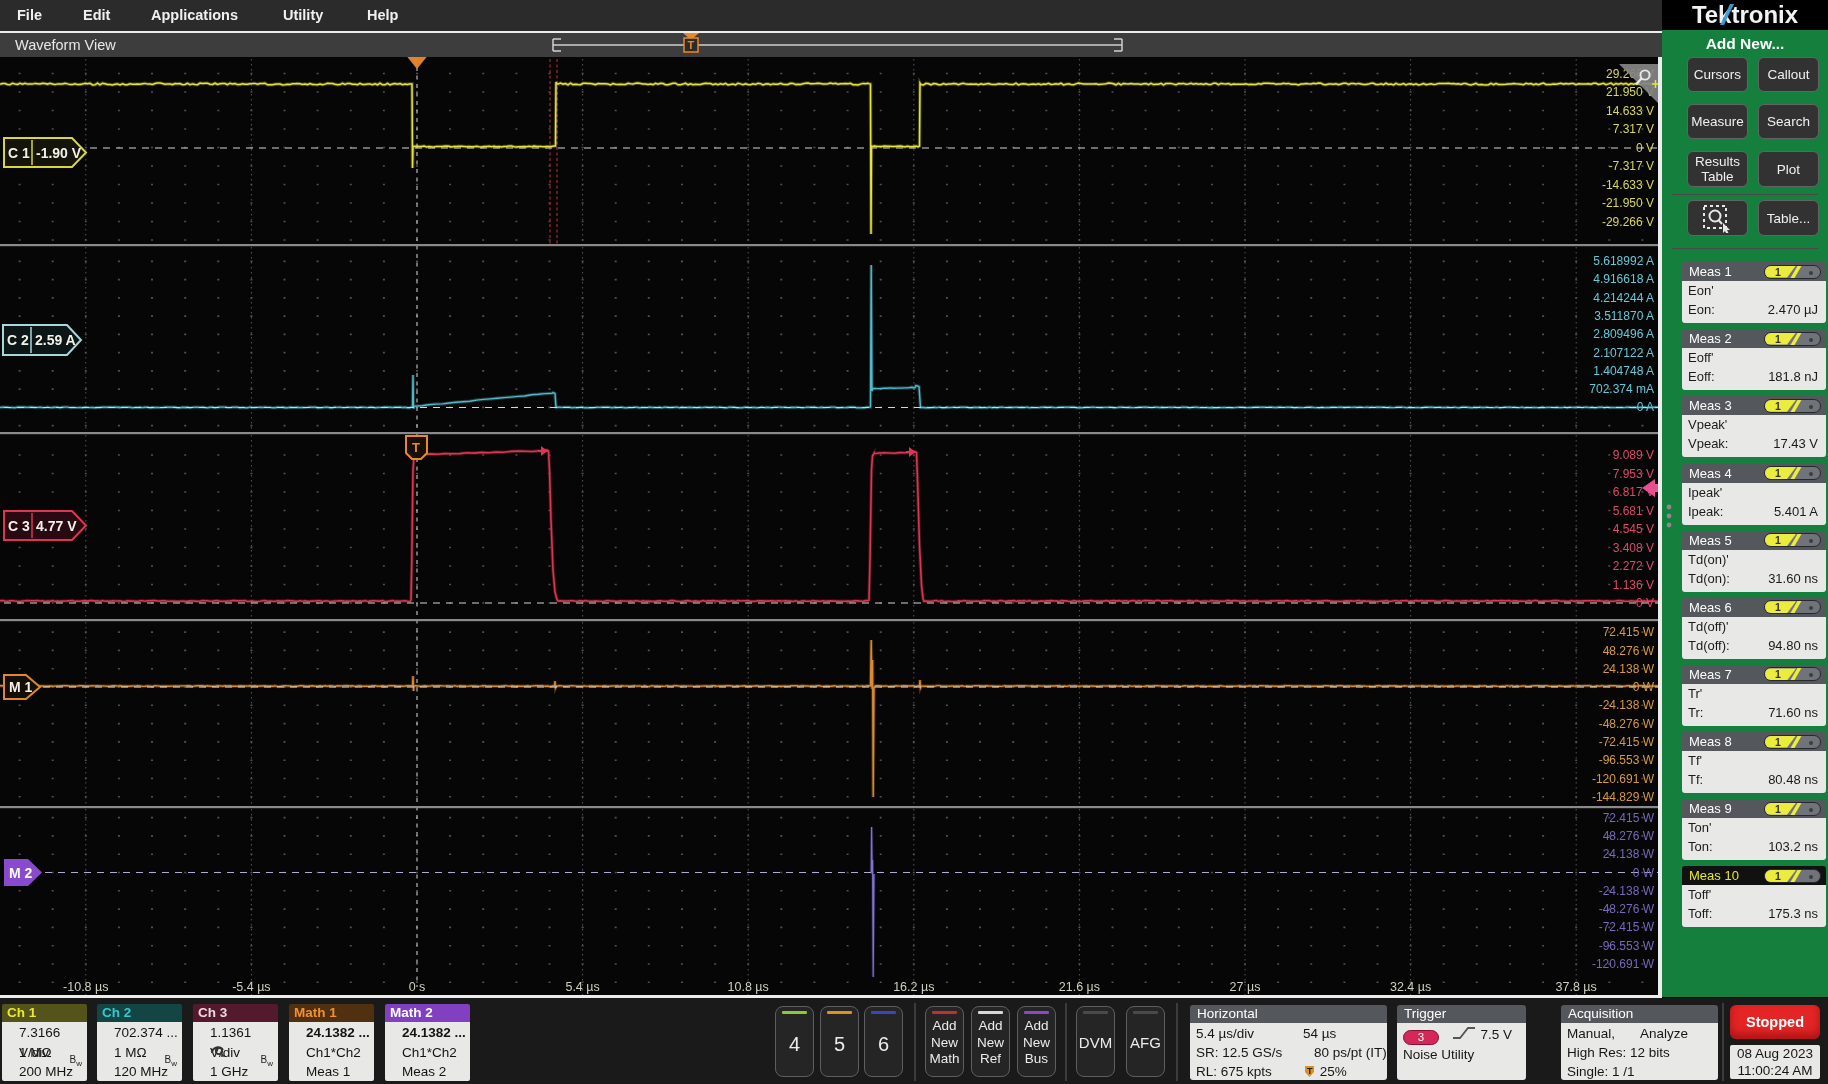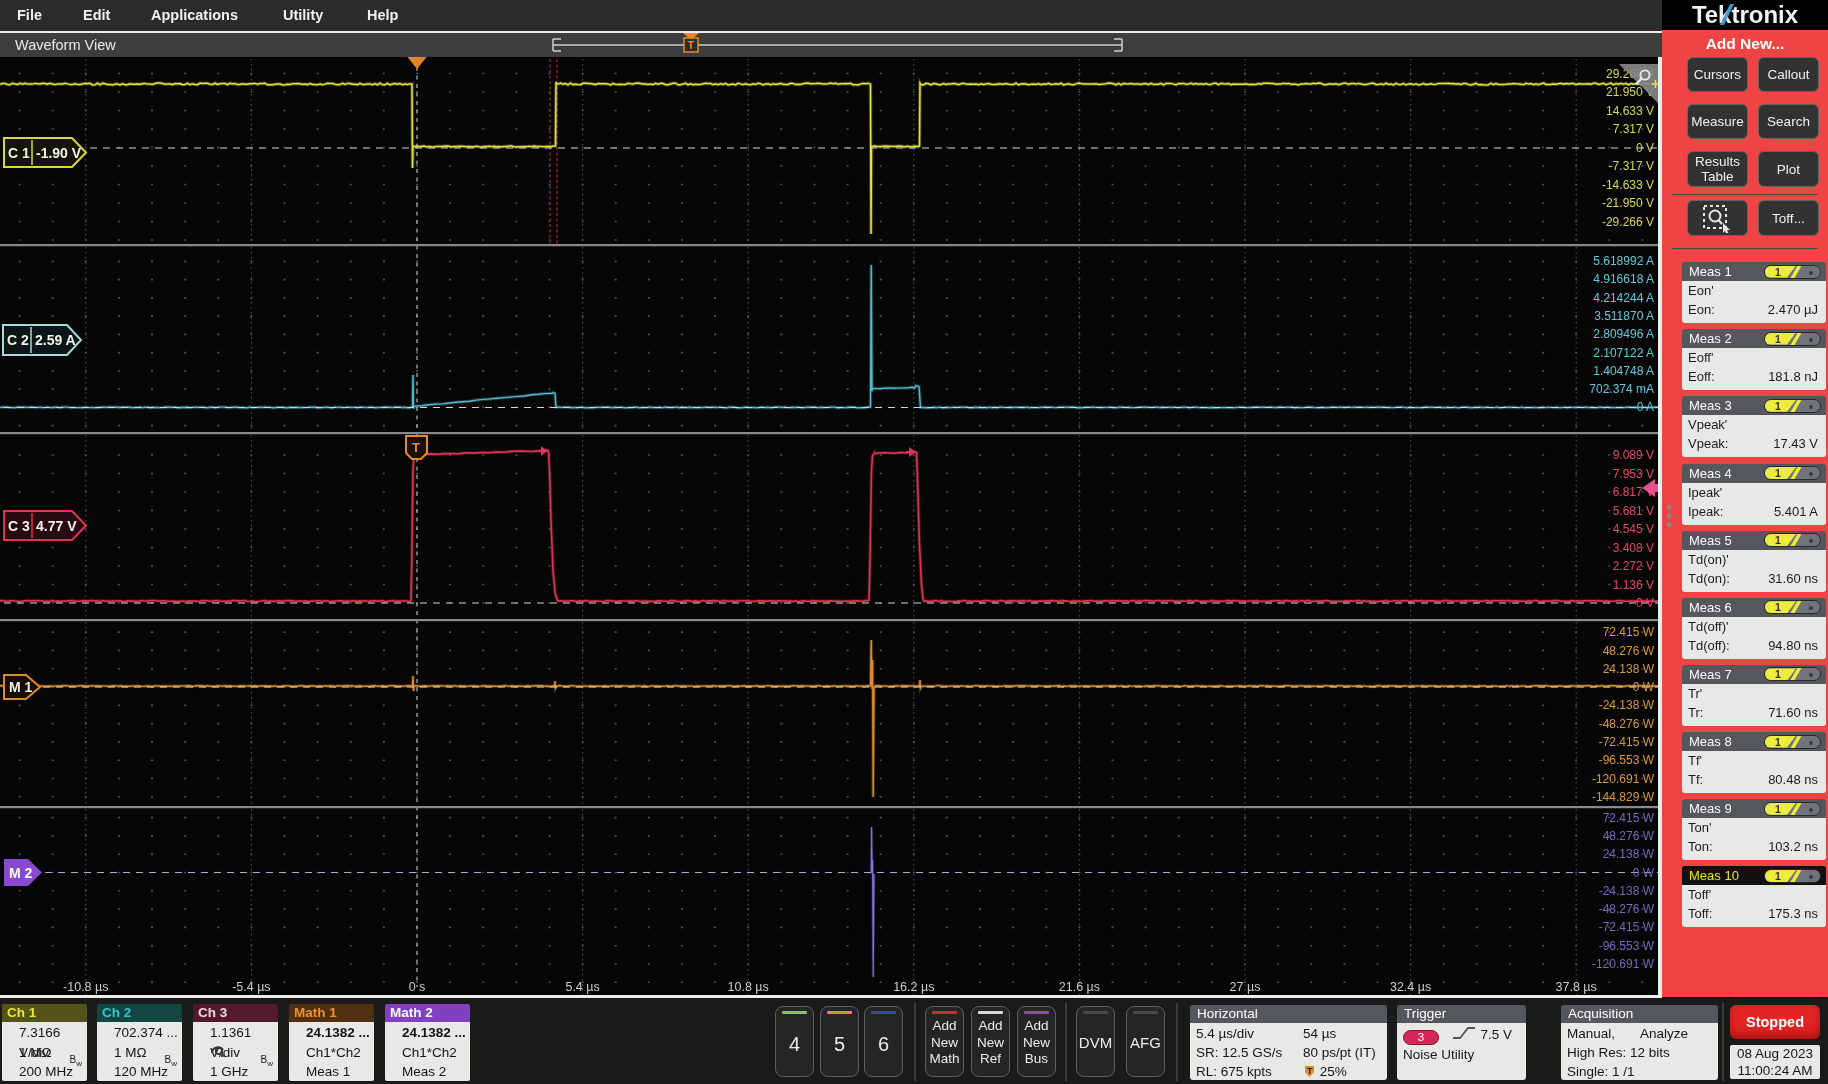--- a/index.html
+++ b/index.html
@@ -3,21 +3,21 @@
 
 *{margin:0;padding:0;box-sizing:border-box}
 html,body{width:1828px;height:1084px;background:#000;overflow:hidden}
 body{font-family:"Liberation Sans",sans-serif;-webkit-font-smoothing:antialiased}
 #menubar{position:absolute;left:0;top:0;width:1662px;height:31px;background:#2b2b2b}
 #menubar span{position:absolute;top:7px;color:#f0f0f0;font-size:14.5px;font-weight:bold}
 #whiteline{position:absolute;left:0;top:31px;width:1662px;height:2px;background:#ededed}
 #viewbar{position:absolute;left:0;top:33px;width:1662px;height:24px;background:#3d3d3d}
 #viewbar .t{position:absolute;left:15px;top:4px;color:#e8e8e8;font-size:14.5px}
 #tek{position:absolute;left:1662px;top:0;width:166px;height:30px;background:#000}
-#sidebar{position:absolute;left:1662px;top:30px;width:166px;height:967px;background:#ef4444}
+#sidebar{position:absolute;left:1662px;top:30px;width:166px;height:967px;background:#15803d}
 #bottombar{position:absolute;left:0;top:998px;width:1828px;height:86px;background:#1a1a1a}
 .sbtn{position:absolute;background:#323232;border:1.5px solid #636363;border-radius:6px;color:#f0f0f0;
  font-size:13.5px;display:flex;align-items:center;justify-content:center;text-align:center;line-height:15px}
 .meas{position:absolute;left:20px;width:144px}
 .meas .hd{height:19px;background:#54585c;border-radius:3px 3px 0 0;color:#fff;font-size:13px;padding:2px 0 0 7px;position:relative}
 .meas .bd{height:42px;background:#e8e8e6;border-radius:0 0 3px 3px;font-size:13px;color:#1a1a1a;position:relative;padding:2px 6px 12px 6px}
 .meas .val{position:absolute;right:8px;top:21px}
 .meas .l2{position:absolute;left:6px;top:21px}
 .toggle{position:absolute;right:5px;top:2.5px;width:57px;height:14px;background:#70747a;border-radius:7px;border:1px solid #26292c}
 .toggle .yel{position:absolute;left:0;top:0;width:31px;height:12px;background:#ecec3e;border-radius:6px 0 0 6px;
@@ -225,21 +225,21 @@
 <div class="sbtn" style="left:25px;top:121px;width:61px;height:36px">Results<br>Table</div>
 <div class="sbtn" style="left:96px;top:121px;width:61px;height:36px">Plot</div>
 <div class="sbtn" style="left:25px;top:170px;width:61px;height:36px">
       <svg width="34" height="30">
         <rect x="3" y="3" width="22" height="22" fill="none" stroke="#e8e8e8" stroke-width="2" stroke-dasharray="3,3"></rect>
         <circle cx="14" cy="13" r="5.5" fill="none" stroke="#e8e8e8" stroke-width="2"></circle>
         <line x1="17.5" y1="17" x2="21" y2="21" stroke="#e8e8e8" stroke-width="2"></line>
         <path d="M22,20 l7,7 l-3,0 l2,4 l-2,1 l-2,-4 l-2,2 z" fill="#e8e8e8"></path>
       </svg>
     </div>
-<div class="sbtn" style="left:96px;top:170px;width:61px;height:36px">Toff...</div>
+<div class="sbtn" style="left:96px;top:170px;width:61px;height:36px">Table...</div>
 <div style="position:absolute;left:10px;top:164px;width:146px;height:1px;background:#4a4a4a"></div>
 <div style="position:absolute;left:10px;top:218px;width:146px;height:1px;background:#4a4a4a"></div>
 <div class="meas" style="top:232.0px">
 <div class="hd" style="">Meas 1<div class="toggle">
           <div class="yel"></div>
           <div class="stripe"></div>
           <div class="one">1</div>
           <div class="dot"></div>
         </div></div>
 <div class="bd">Eon'<div class="l2">Eon:</div><div class="val">2.470 µJ</div></div>
@@ -411,21 +411,21 @@
   </div>
 <div class="nbtn" style="left:1126px;width:39px">
     <div class="cl" style="background:#4a4a4a"></div>
 <div class="tx" style="top:27px;font-size:15px">AFG</div>
   </div>
 <div class="vsep" style="left:1176px"></div>
 <div class="panel" style="left:1190px;width:197px">
     <div class="hd">Horizontal</div>
 <div class="bd" style="height:57px;padding:1px 0 0 6px;line-height:19px">
 <div>5.4 µs/div<span style="position:absolute;left:113px">54 µs</span></div>
-<div>SR: 12.5 GS/s<span style="position:absolute;left:113px">80 ps/pt (IT)</span></div>
+<div>SR: 12.5 GS/s<span style="position:absolute;left:124px">80 ps/pt (IT)</span></div>
 <div>RL: 675 kpts<span style="position:absolute;left:113px"><svg width="13" height="13" style="vertical-align:-2px">
             <path d="M2,1 h9 v6 l-4.5,5 l-4.5,-5 z" fill="#d89028"></path>
             <text x="4" y="9" font-size="9" font-weight="bold" fill="#222" font-family="Liberation Sans,sans-serif">T</text>
           </svg> 25%</span></div>
 </div>
   </div>
 <div class="panel" style="left:1397px;width:129px">
     <div class="hd">Trigger</div>
 <div class="bd" style="height:57px;padding:2px 6px 0 6px;line-height:19px">
 <div><span style="display:inline-block;width:36px;height:15px;background:#d42858;border:1.5px solid #8a1038;border-radius:8px;color:#fff;font-size:11.5px;text-align:center;line-height:13px;vertical-align:-2px">3</span>

